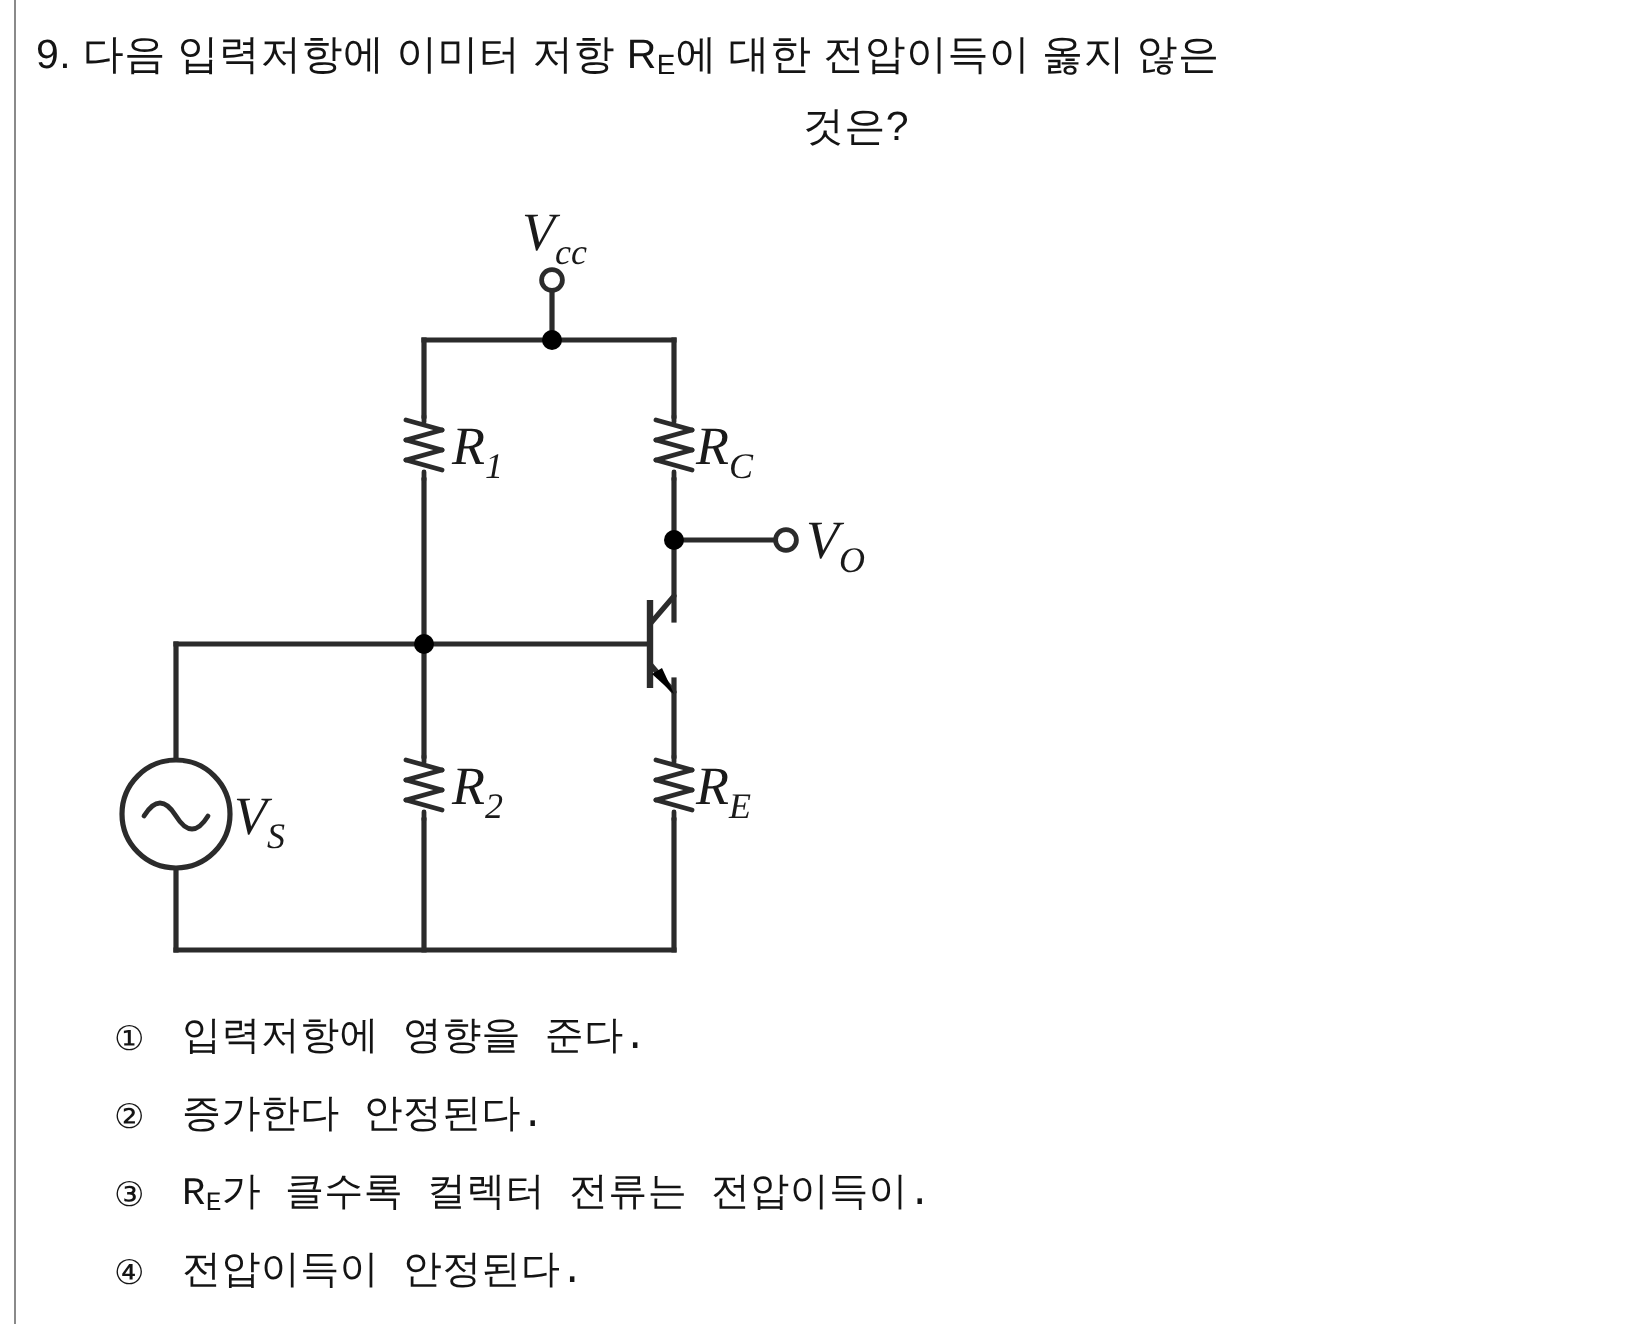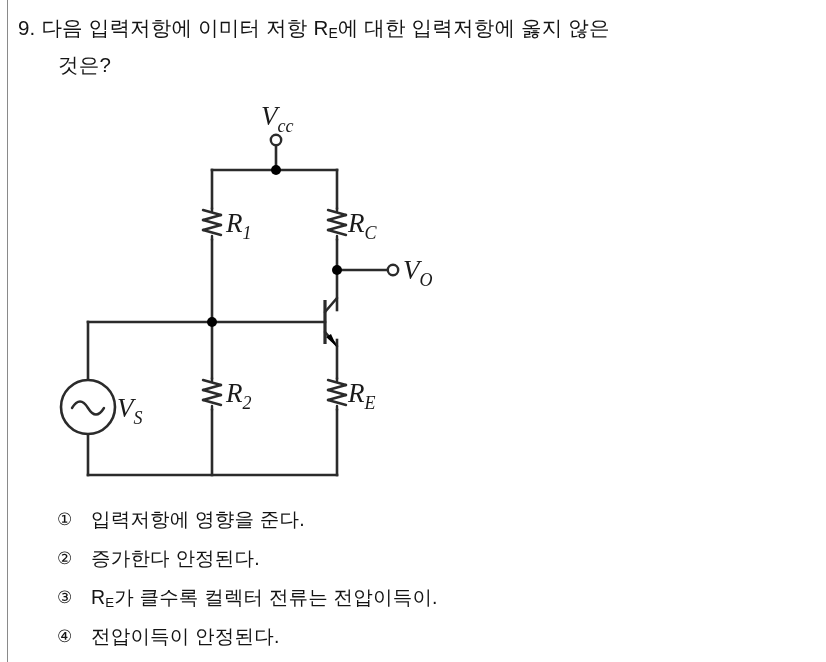--- a/index.html
+++ b/index.html
@@ -44,20 +44,21 @@
     display: inline;
   }
   .sub {
     font-size: 0.68em;
     vertical-align: -0.22em;
     letter-spacing: 0;
   }
   .qline2 {
     display: block;
     margin-left: 40px;
+    text-align: center;
   }
 
   
   #circuit {
     position: absolute;
     left: 0;
     top: 88px;
     width: 520px;
     height: 410px;
   }
@@ -81,31 +82,32 @@
   .opt-marker {
     width: 34px;
     flex: 0 0 34px;
     font-size: 17px;
     text-align: left;
     color: #141414;
   }
   .opt-text {
     flex: 1 1 auto;
     letter-spacing: 0.2px;
+    font-family: Liberation Mono, monospace;
   }
 </style>
 </head>
 <body>
 
 <div id="page-rule"></div>
 
 <div id="question">
   <span class="qnum">9.</span>
   <span class="qtext">
-    <span>다음 입력저항에 이미터 저항 R</span><span class="sub">E</span><span>에 대한 입력저항에 옳지 않은</span>
+    <span>다음 입력저항에 이미터 저항 R</span><span class="sub">E</span><span>에 대한 전압이득이 옳지 않은</span>
     <span class="qline2">것은?</span>
   </span>
 </div>
 
 <div id="circuit">
   <svg width="520" height="410" viewBox="0 0 520 410" xmlns="http://www.w3.org/2000/svg">
     <g fill="none" stroke="#2b2b2b" stroke-width="2.6" stroke-linecap="square">
 
       <line x1="276" y1="57" x2="276" y2="82"></line>
 

